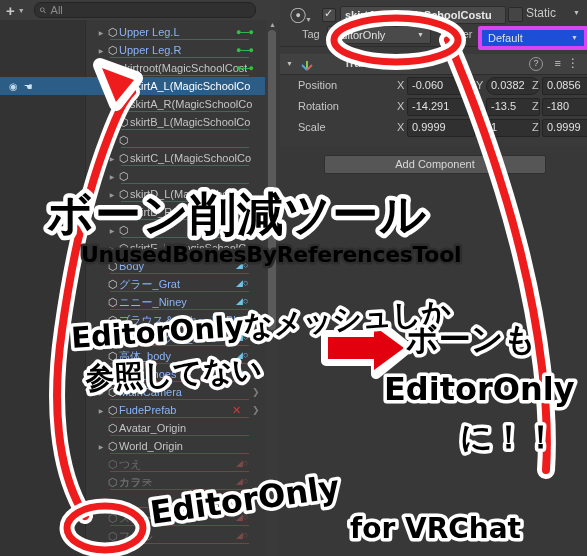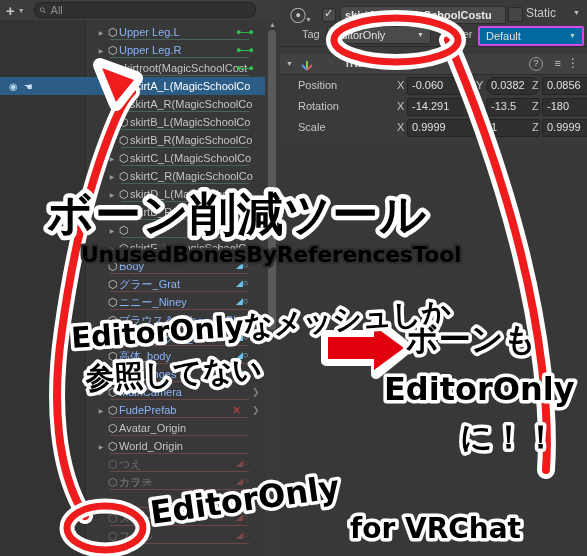--- a/index.html
+++ b/index.html
@@ -68,21 +68,21 @@
     border-radius:2px;color:#e8e8e8;font-size:11px;font-weight:bold;line-height:16px;padding-left:4px;overflow:hidden;white-space:nowrap;}
   .staticChk{position:absolute;left:228px;top:7px;width:13px;height:13px;background:#454545;border:1px solid #2a2a2a;border-radius:2px;}
   .staticLbl{position:absolute;left:246px;top:6px;font-size:12px;color:#c8c8c8;}
   .staticCaret{position:absolute;left:293px;top:9px;font-size:7px;color:#c0c0c0;}
 
   .tagLbl{position:absolute;left:22px;top:28px;font-size:11px;color:#c4c4c4;}
   .tagDrop{position:absolute;left:47px;top:26px;width:102px;height:16px;background:#4a4a4a;border:1px solid #2d2d2d;border-radius:2px;}
   .tagDrop .v{position:absolute;left:6px;top:1px;font-size:11px;color:#e0e0e0;line-height:14px;}
   .tagDrop .c{position:absolute;right:6px;top:4px;font-size:7px;color:#cfcfcf;}
   .layerLbl{position:absolute;left:165px;top:28px;font-size:11px;color:#c4c4c4;}
-  .layerDrop{position:absolute;left:198px;top:26px;width:102px;height:16px;background:#0369a1;border:2px solid #d946ef;border-radius:2px;}
+  .layerDrop{position:absolute;left:198px;top:26px;width:102px;height:16px;background:#1d4ed8;border:4px solid #d946ef;border-radius:2px;}
   .layerDrop .v{position:absolute;left:6px;top:1px;font-size:11px;color:#e0e0e0;line-height:14px;}
   .layerDrop .c{position:absolute;right:6px;top:4px;font-size:7px;color:#cfcfcf;}
 
   #trans-head{position:absolute;left:0;top:54px;width:307px;height:20px;background:#414141;border-bottom:1px solid #2c2c2c;}
   .t-tri{position:absolute;left:6px;top:6px;font-size:7px;color:#c0c0c0;}
   .t-ico{position:absolute;left:20px;top:3px;width:14px;height:14px;}
   .t-title{position:absolute;left:64px;top:3px;font-size:11px;color:#d2d2d2;font-weight:bold;}
   .t-help{position:absolute;right:44px;top:3px;width:12px;height:12px;border:1px solid #9a9a9a;border-radius:50%;
     color:#c6c6c6;font-size:9px;line-height:11px;text-align:center;}
   .t-pre{position:absolute;right:26px;top:3px;color:#c6c6c6;font-size:11px;}
@@ -187,35 +187,33 @@
             <span style="flex: 0 0 22px;"></span>
             <span class="tri"></span>
             <span class="cube">⬡</span>
             <span class="lbl">skirtB_L(MagicSchoolCo</span>
           </div>
           <div class="rowline" style="left: 121px; top: 127px; width: 128px;"></div>
           <div class="row" style="top: 111px;">
             <span style="flex: 0 0 22px;"></span>
             <span class="tri">▶</span>
             <span class="cube">⬡</span>
-            <span class="lbl">skirtB_R(MagicSchoolCo</span>
           </div>
           <div class="rowline" style="left: 121px; top: 145px; width: 128px;"></div>
           <div class="row" style="top: 129px;">
             <span style="flex: 0 0 22px;"></span>
             <span class="tri">▶</span>
             <span class="cube">⬡</span>
             <span class="lbl">skirtC_L(MagicSchoolCo</span>
           </div>
           <div class="rowline" style="left: 121px; top: 163px; width: 128px;"></div>
           <div class="row" style="top: 147px;">
             <span style="flex: 0 0 22px;"></span>
             <span class="tri">▶</span>
             <span class="cube">⬡</span>
-            <span class="lbl">skirtC_R(MagicSchoolCo</span>
           </div>
           <div class="rowline" style="left: 121px; top: 181px; width: 128px;"></div>
           <div class="row" style="top: 165px;">
             <span style="flex: 0 0 22px;"></span>
             <span class="tri">▶</span>
             <span class="cube">⬡</span>
             <span class="lbl">skirtD_L(MagicSchoolCo</span>
           </div>
           <div class="rowline" style="left: 121px; top: 199px; width: 128px;"></div>
           <div class="row" style="top: 183px;">
@@ -436,20 +434,21 @@
           <span class="nm">Scale</span>
           <span class="axis" style="left: 117px;">X</span>
           <span class="fld" style="left: 127px; width: 62px;">0.9999</span>
           <span class="axis" style="left: 196px;">Y</span>
           <span class="fld" style="left: 206px; width: 48px;">1</span>
           <span class="axis" style="left: 252px;">Z</span>
           <span class="fld" style="left: 262px; width: 45px;">0.9999</span>
         </div>
       </div>
 
+    <div id="addcmp">Add Component</div>
   </div>
 
   <svg id="ann" viewBox="0 0 587 556">
 
     <path d="M85,516 C56,470 52,400 62,330 C72,258 88,190 108,138 C118,112 124,100 132,92" fill="none" stroke="#ffffff" stroke-width="16" stroke-linecap="round"></path>
     <path d="M85,516 C56,470 52,400 62,330 C72,258 88,190 108,138 C118,112 124,100 132,92" fill="none" stroke="#ee1c1c" stroke-width="8" stroke-linecap="round"></path>
     <polygon points="100,65 136,78 116,104" fill="#ffffff" stroke="#ffffff" stroke-width="14" stroke-linejoin="round"></polygon>
     <polygon points="102,68 134,80 116,102" fill="#ee1c1c"></polygon>
 
     <ellipse cx="105" cy="528" rx="38" ry="22" fill="none" stroke="#ffffff" stroke-width="15"></ellipse>

